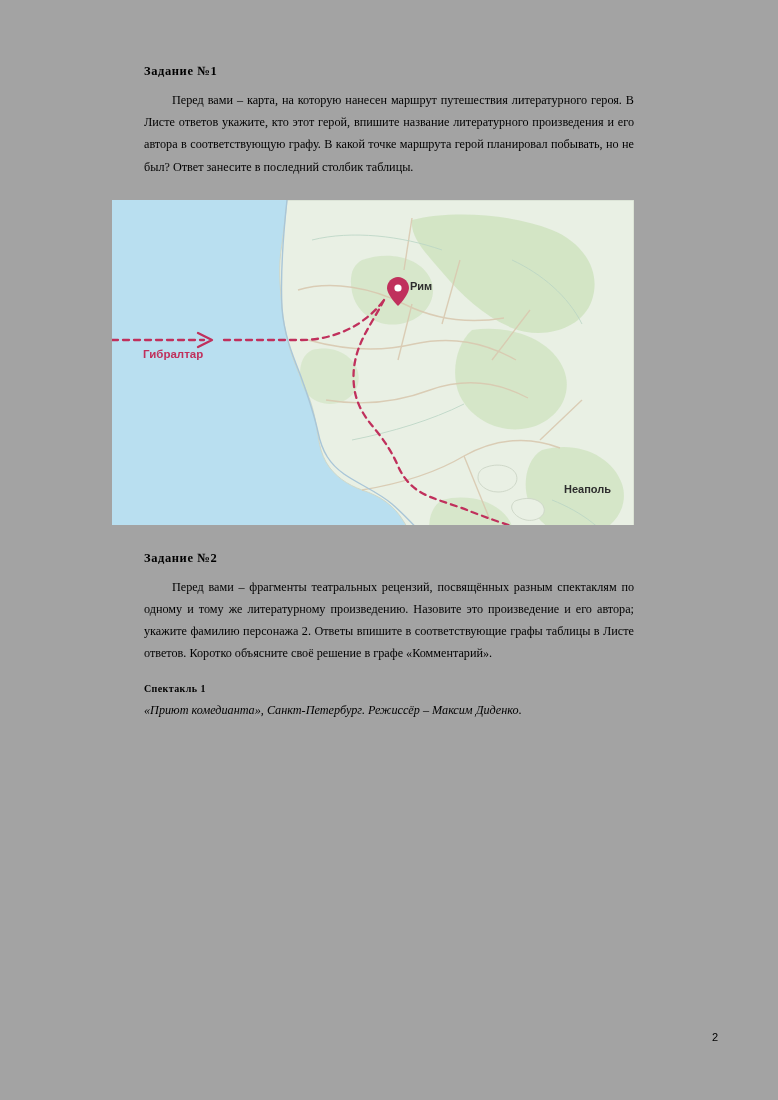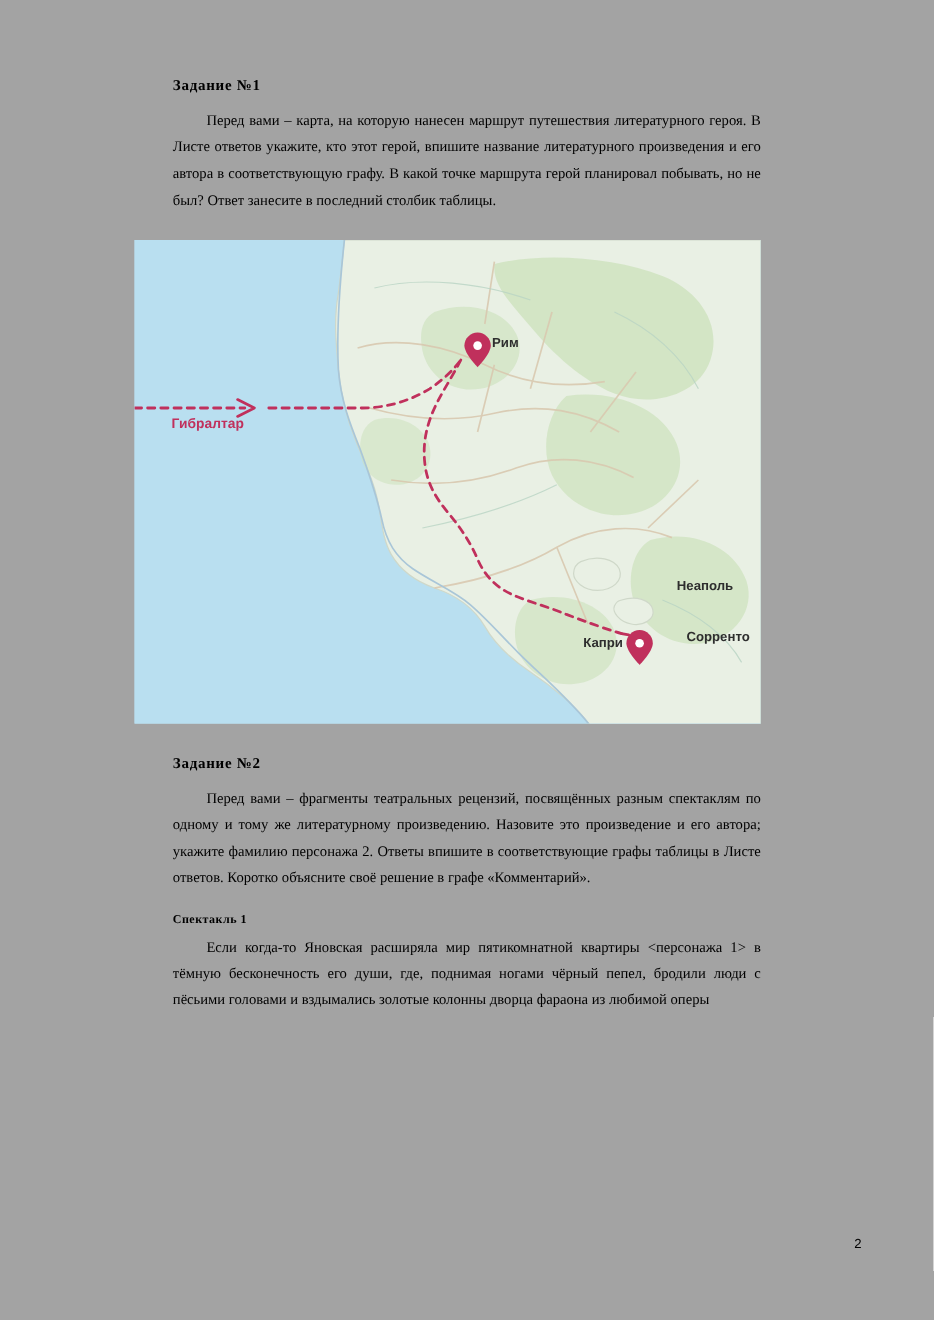--- a/index.html
+++ b/index.html
@@ -37,21 +37,21 @@
     margin: 0 0 0 0;
     font-size: 12.2px;
     line-height: 1.82;
     text-align: justify;
     text-indent: 28px;
     font-family: "Liberation Serif", serif;
   }
   .map-wrap {
     margin: 22px 0 0 -32px;
     width: 522px;
-    height: 403px;
+    height: 325px;
     position: relative;
     overflow: hidden;
     background: #b9dff0;
   }
   .map-svg {
     display: block;
     width: 522px;
     height: 405px;
   }
   .map-label {
@@ -190,18 +190,18 @@
     </div>
 
     <div class="spacer-1"></div>
 
     <div class="task-heading">Задание №2</div>
     <p class="body-text">Перед вами – фрагменты театральных рецензий, посвящённых разным спектаклям по одному и тому же литературному произведению. Назовите это произведение и его автора; укажите фамилию персонажа 2. Ответы впишите в соответствующие графы таблицы в Листе ответов. Коротко объясните своё решение в графе «Комментарий».</p>
 
     <div class="spacer-2"></div>
 
     <div class="perf-heading">Спектакль 1</div>
-    <p class="body-text">Если когда-то Яновская расширяла мир пятикомнатной квартиры &lt;персонажа 1&gt; в тёмную бесконечность его души, где, поднимая ногами чёрный пепел, бродили люди с пёсьими головами и вздымались золотые колонны дворца фараона из любимой оперы</p>
+    <div class="italic-line">«Приют комедианта», Санкт-Петербург. Режиссёр – Максим Диденко.</div>
 
   </div>
 
   <div class="page-number">2</div>
 </div>
 
 </body></html>

